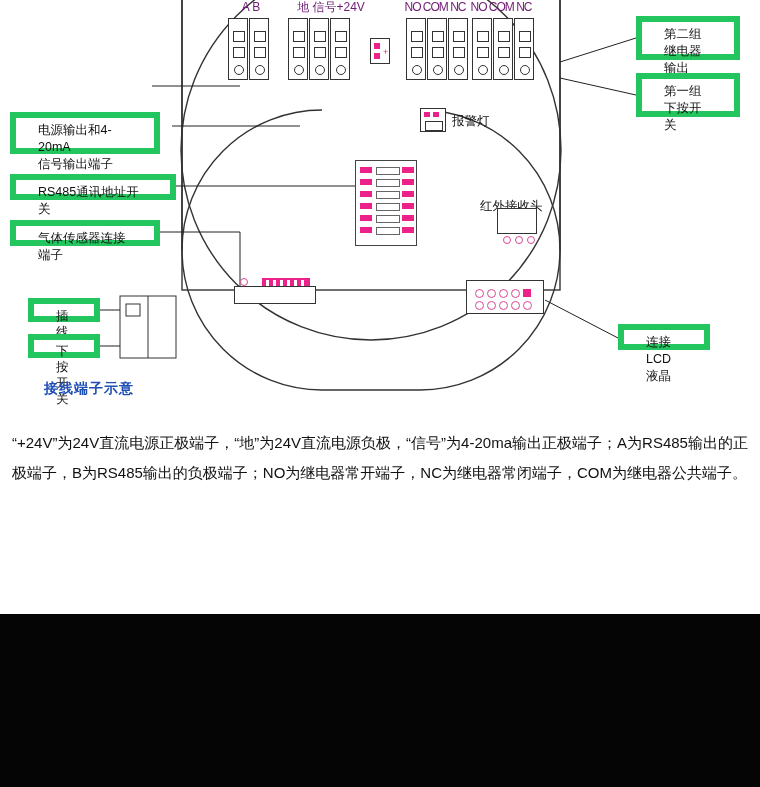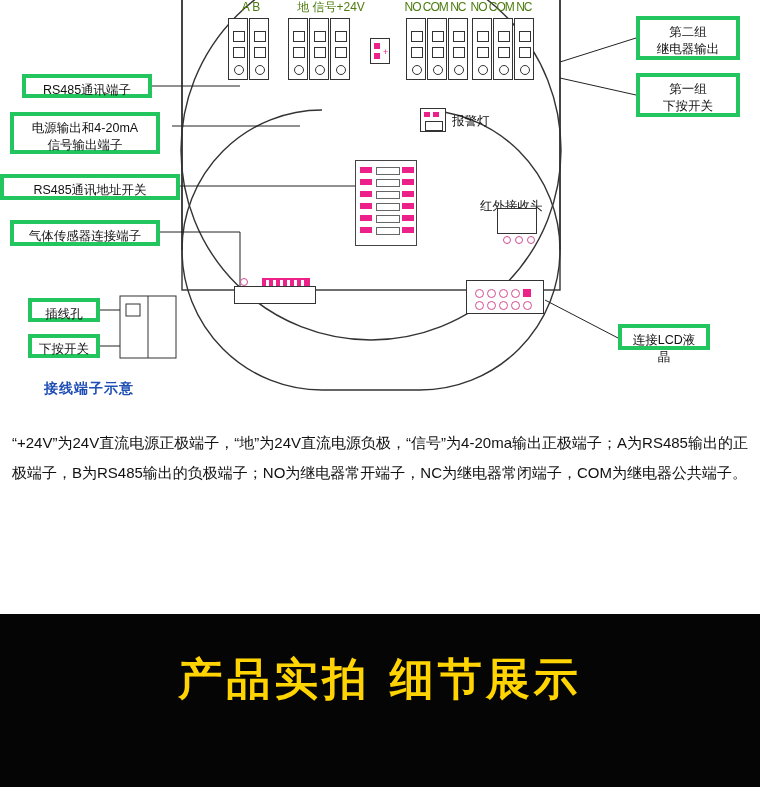--- a/index.html
+++ b/index.html
@@ -11,36 +11,35 @@
     overflow:hidden;
   }
   .diagram{
     position:absolute;left:0;top:0;width:760px;height:400px;
   }
   .svg-layer{position:absolute;left:0;top:0;}
 
   
   .callout{
     position:absolute;
-    border:4px solid #22c55e;
+    border:6px solid #22c55e;
     background:#ffffff;
     font-size:12.5px;
     color:#111;
     line-height:1.35;
-    padding:4px 6px;
+    padding:4px 22px;
     box-sizing:border-box;
-    text-align:center;
     white-space:pre-line;
   }
 
   
   .toplabel{
     position:absolute;
     font-size:12px;
-    color:#4d7c0f;
+    color:#701a75;
     white-space:pre-line;
     text-align:center;
     line-height:1.2;
   }
   .inline-label{
     position:absolute;
     font-size:12.5px;
     color:#111;
     white-space:nowrap;
   }
@@ -287,24 +286,23 @@
     <div class="conn-dot" style="left:32px;top:20px;"></div>
     <div class="conn-dot" style="left:44px;top:20px;"></div>
     <div class="conn-dot" style="left:56px;top:20px;"></div>
   </div>
 
   <div class="toplabel" style="left:226px;top:0px;width:50px;">A  B</div>
   <div class="toplabel" style="left:276px;top:0px;width:110px;">地  信号+24V</div>
   <div class="toplabel" style="left:400px;top:0px;width:70px;letter-spacing:-1px;">NO  COM  NC</div>
   <div class="toplabel" style="left:466px;top:0px;width:70px;letter-spacing:-1px;">NO  COM  NC</div>
 
-  <div class="callout" style="left:22px;top:74px;width:130px;height:24px;line-height:16px;">RS485通讯端子</div>
   <div class="callout" style="left:10px;top:112px;width:150px;height:42px;">电源输出和4-20mA
 信号输出端子</div>
-  <div class="callout" style="left:0;top:174px;width:180px;height:26px;line-height:17px;">RS485通讯地址开关</div>
+  <div class="callout" style="left:10px;top:174px;width:166px;height:26px;line-height:17px;">RS485通讯地址开关</div>
   <div class="callout" style="left:10px;top:220px;width:150px;height:26px;line-height:17px;">气体传感器连接端子</div>
   <div class="callout" style="left:28px;top:298px;width:72px;height:24px;line-height:16px;">插线孔</div>
   <div class="callout" style="left:28px;top:334px;width:72px;height:24px;line-height:16px;font-family:Liberation Mono, monospace;">下按开关</div>
 
   <div class="callout" style="left:636px;top:16px;width:104px;height:44px;">第二组
 继电器输出</div>
   <div class="callout" style="left:636px;top:73px;width:104px;height:44px;">第一组
 下按开关</div>
   <div class="callout" style="left:618px;top:324px;width:92px;height:26px;line-height:17px;">连接LCD液晶</div>
 
@@ -376,14 +374,13 @@
       <line x1="664" y1="0" x2="664" y2="90"></line>
         <line x1="678" y1="54" x2="678" y2="173"></line>
       <line x1="691" y1="0" x2="691" y2="134"></line>
         <line x1="704" y1="14" x2="704" y2="114"></line>
       <line x1="717" y1="0" x2="717" y2="152"></line>
         <line x1="730" y1="64" x2="730" y2="173"></line>
       <line x1="744" y1="0" x2="744" y2="100"></line>
         <line x1="754" y1="30" x2="754" y2="173"></line>
     </g>
   </svg>
-  <div class="banner-cn">产品实拍 细节展示</div>
 </div>
 
 </body></html>

